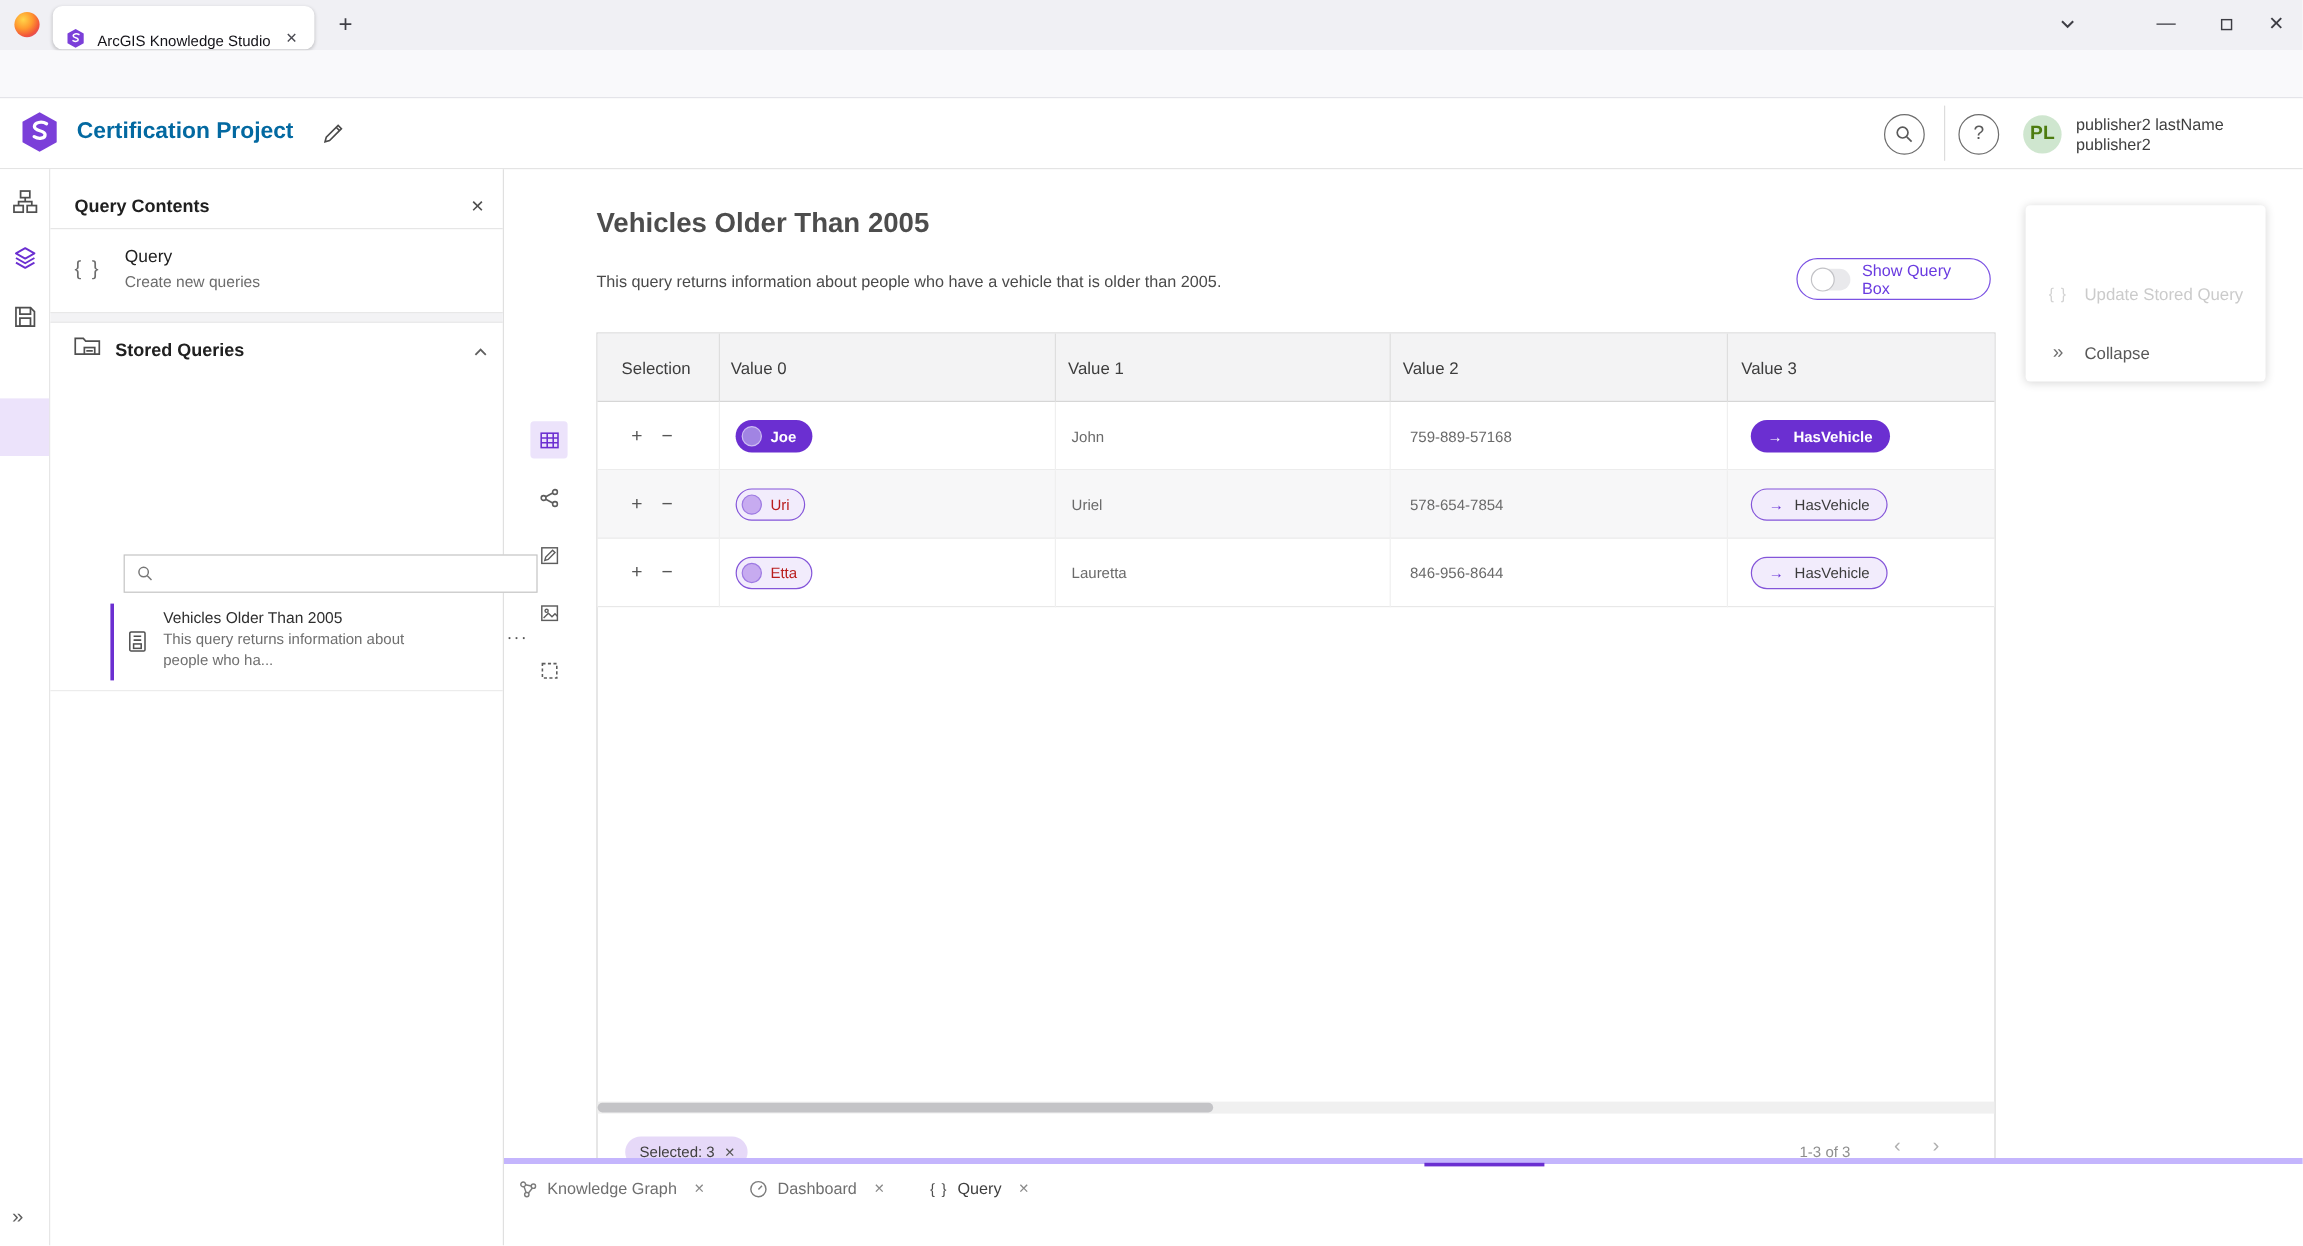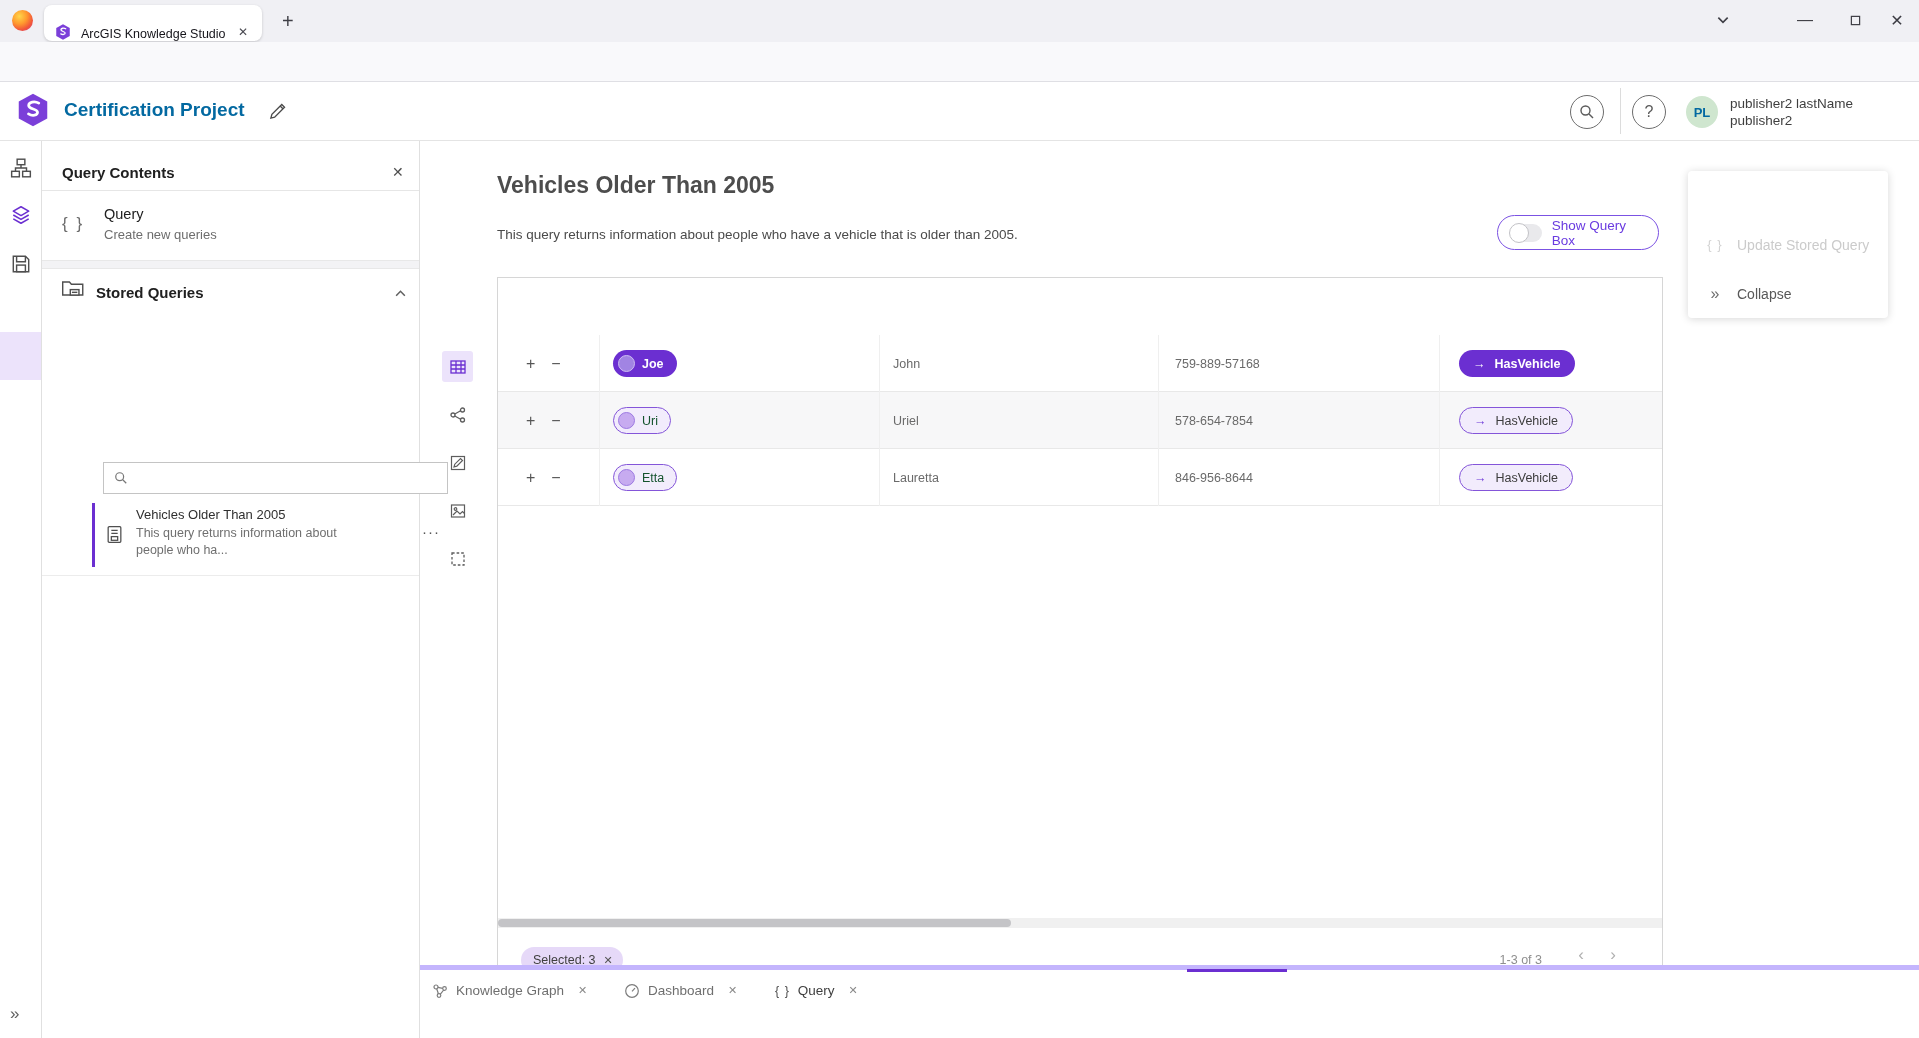--- a/index.html
+++ b/index.html
@@ -27,22 +27,22 @@
     display:flex; align-items:center; padding:0 12px; }
   .urltext { font-size:14px; color:#71717f; white-space:nowrap; overflow:hidden; margin-left:10px; flex:1; }
   .urltext b { color:#15141a; font-weight:bold; }
   .chromeicon { color:#5b5b66; }
 
   
   .appheader { left:0; top:82px; width:1919px; height:59px; background:#fff; border-bottom:1px solid #e4e4e4; }
   .apptitle { font-size:19px; font-weight:bold; color:#0369a1; }
   .circlebtn { width:34px; height:34px; border:1px solid #6d6d6d; border-radius:50%;
     display:flex; align-items:center; justify-content:center; color:#5a5a5a; }
-  .avatar { width:32px; height:32px; border-radius:50%; background:#cfe6cf; color:#0369a1;
-    font-size:13px; font-weight:bold; display:flex; align-items:center; justify-content:center; }
+  .avatar { width:32px; height:32px; border-radius:50%; background:#cfe6cf; color:#4d7c0f;
+    font-size:16px; font-weight:bold; display:flex; align-items:center; justify-content:center; }
   .username { font-size:13.5px; color:#3f3f3f; line-height:17px; }
 
   
   .rail { left:0; top:141px; width:42px; height:897px; background:#fff; border-right:1px solid #e0e0e0; }
   .railicon { left:10px; width:22px; height:22px; color:#4f4f4f; }
   .railtile { left:0; top:191px; width:41px; height:48px; background:#ece3fb; }
   .sidebar { left:42px; top:141px; width:378px; height:897px; background:#fff; border-right:1px solid #e0e0e0; }
   .paneltitle { font-size:15px; font-weight:bold; color:#202020; }
   .braces { color:#6d6d6d; letter-spacing:2px; font-size:17px; }
   .itemtitle { font-size:14.5px; color:#202020; }
@@ -72,21 +72,21 @@
   .th { position:absolute; top:0; height:57px; display:flex; align-items:center; font-size:14px; color:#3d3d3d; }
   .colsep { position:absolute; top:0; width:1px; background:#dedede; height:57px; }
   .trow { position:absolute; width:1164px; height:57px; border-bottom:1px solid #e8e8e8; background:#fff; }
   .trow.alt { background:#f7f7f8; }
   .rowsep { position:absolute; top:0; width:1px; height:57px; background:#efefef; }
   .cell { position:absolute; top:0; height:57px; display:flex; align-items:center; font-size:12.5px; color:#6a6a6a; }
   .pm { font-size:16px; color:#565656; }
   .pill { display:inline-flex; align-items:center; height:27px; border-radius:14px; font-size:12.5px; }
   .pill-entity-filled { background:#6b2fd1; color:#fff; padding:0 13px 0 5px; font-weight:bold; }
   .pill-entity-filled .dot { width:17px; height:17px; border-radius:50%; background:#a184e3; border:1.5px solid #cdbcf2; margin-right:7px; }
-  .pill-entity-outline { background:#f2ecfc; border:1px solid #8455d9; color:#14532d; padding:0 12px 0 4px; }
+  .pill-entity-outline { background:#f2ecfc; border:1px solid #8455d9; color:#b91c1c; padding:0 12px 0 4px; }
   .pill-entity-outline .dot { width:17px; height:17px; border-radius:50%; background:#c7abf0; border:1.5px solid #9d79e2; margin-right:7px; }
   .pill-rel-filled { background:#6b2fd1; color:#fff; padding:0 14px; font-weight:bold; }
   .pill-rel-filled .arr { margin-right:9px; font-weight:normal; }
   .pill-rel-outline { background:#f2ecfc; border:1px solid #8455d9; color:#3c3c3c; padding:0 14px; }
   .pill-rel-outline .arr { margin-right:9px; color:#6a35d6; }
 
   .hscroll { position:absolute; left:0; top:640px; width:1164px; height:10px; background:#f0f0f0; }
   .hthumb { position:absolute; left:0; top:1px; width:513px; height:8px; background:#c4c4c7; border-radius:4px; }
   .chip { position:absolute; left:23px; top:669px; height:26px; background:#e6d9f8; border-radius:13px;
     display:flex; align-items:center; padding:0 10px 0 12px; font-size:12.5px; color:#3f3f3f; }
@@ -326,20 +326,31 @@
   <span class="abs desc" style="left:497px;top:227px;">This query returns information about people who have a vehicle that is older than 2005.</span>
 
   <div class="abs togglepill">
     <span class="switchtrack">
         <span class="switchknob"></span>
       </span>
     <span class="togglelabel">Show Query Box</span>
   </div>
 
   <div class="abs card">
+    <div class="abs thead">
+      <span class="th" style="left:20px;">Selection</span>
+      <span class="th" style="left:111px;">Value 0</span>
+      <span class="th" style="left:392px;">Value 1</span>
+      <span class="th" style="left:671px;">Value 2</span>
+      <span class="th" style="left:953px;">Value 3</span>
+      <span class="colsep" style="left:101px;"></span>
+        <span class="colsep" style="left:381px;"></span>
+      <span class="colsep" style="left:660px;"></span>
+        <span class="colsep" style="left:941px;"></span>
+    </div>
 
     <div class="trow" style="top:57px;">
       <span class="rowsep" style="left:101px;"></span>
         <span class="rowsep" style="left:381px;"></span>
       <span class="rowsep" style="left:660px;"></span>
         <span class="rowsep" style="left:941px;"></span>
       <span class="cell" style="left:28px;">
           <span class="pm">+</span>
           <span class="pm" style="margin-left:16px;">−</span>
         </span>

